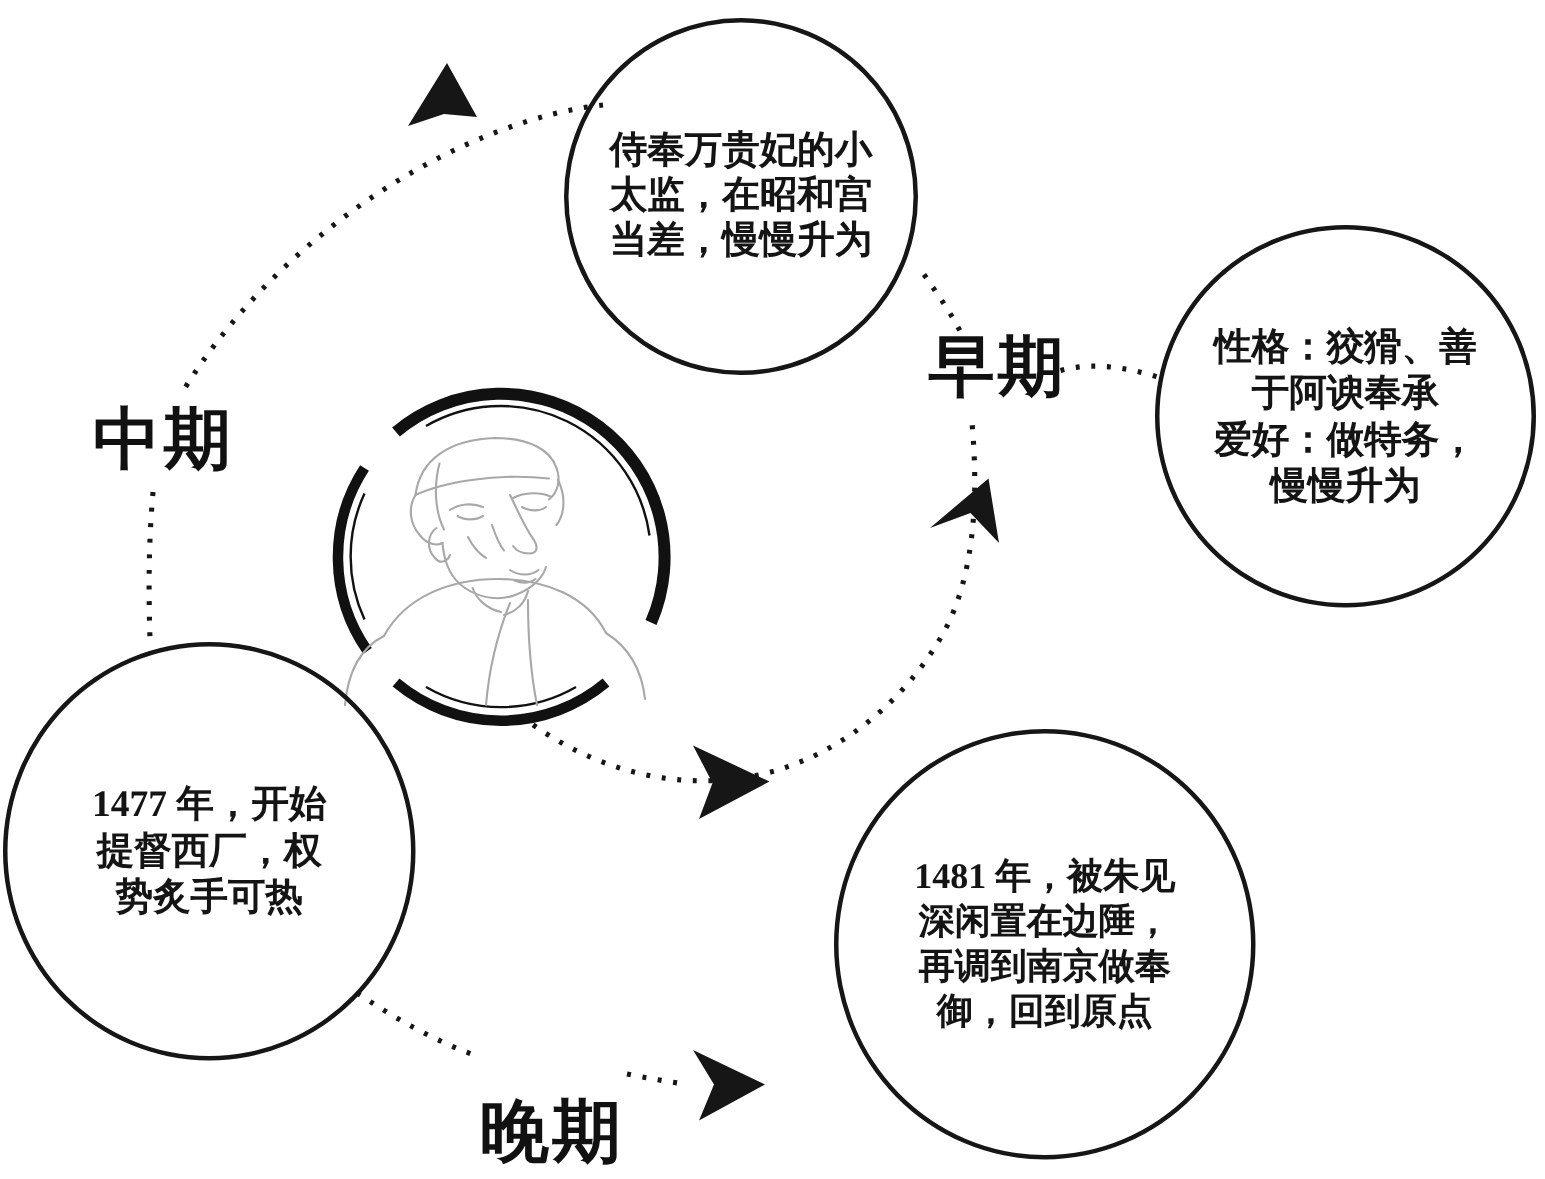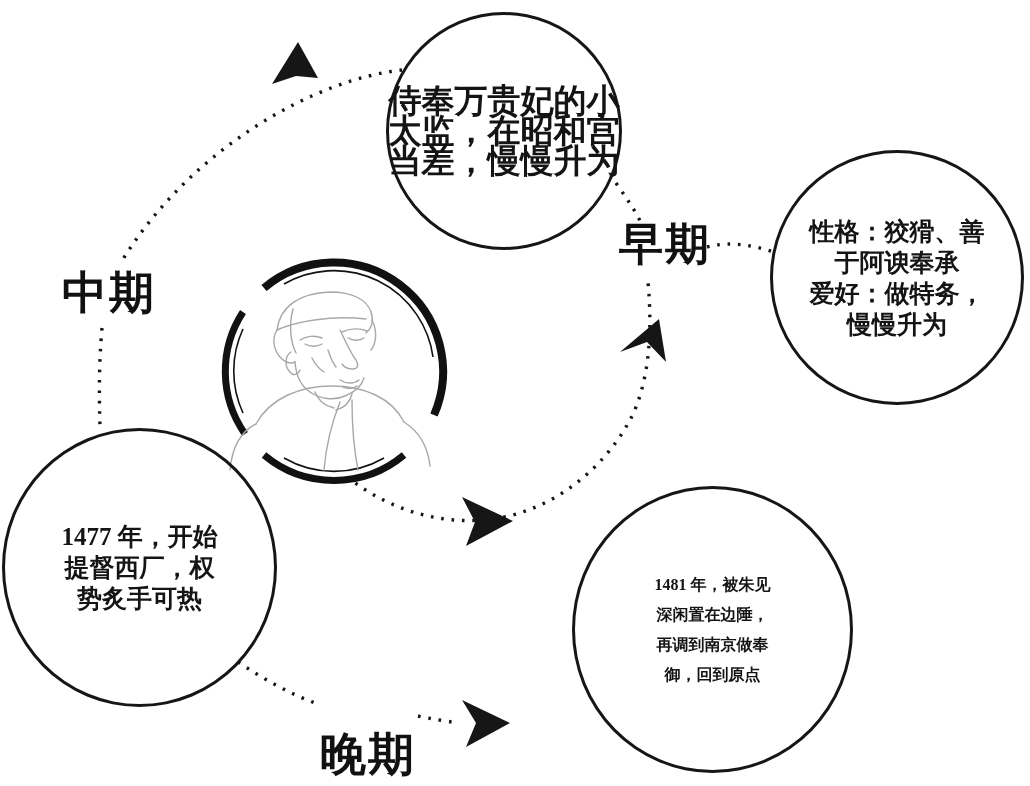--- a/index.html
+++ b/index.html
@@ -8,24 +8,24 @@
     font-family:"Liberation Serif","DejaVu Serif",serif;color:#141414;
   }
   .layer{position:absolute;left:0;top:0;width:1030px;height:786px;}
   .node{
     position:absolute;border:3px solid #161616;border-radius:50%;
     display:flex;align-items:center;justify-content:center;text-align:center;
     font-weight:bold;box-sizing:border-box;background:transparent;
   }
   .node p{margin:0;}
   .node span{display:block;white-space:nowrap;}
-  .node-top   {left:386px;top:12px;  width:236px;height:238px;font-size:33px;line-height:30px;}
+  .node-top   {left:376px;top:12px;  width:236px;height:238px;font-size:25px;line-height:30px;}
   .node-right {left:770px;top:150px; width:254px;height:255px;font-size:25px;line-height:31px;}
   .node-left  {left:2px;  top:428px; width:275px;height:279px;font-size:25px;line-height:31px;}
-  .node-bottom{left:572px;top:486px; width:281px;height:287px;font-size:16px;line-height:30px;}
+  .node-bottom{left:556px;top:486px; width:281px;height:287px;font-size:24px;line-height:30px;}
   .stage{
     position:absolute;font-weight:bold;color:#111;letter-spacing:2px;
     line-height:1;white-space:nowrap;
   }
   .stage-early {left:594px;top:223px;font-size:44px;margin-left:25px;}
   .stage-middle{left:62px; top:271px;font-size:45px;}
   .stage-late  {left:320px;top:732px;font-size:46px;}
 </style>
 </head>
 <body>

